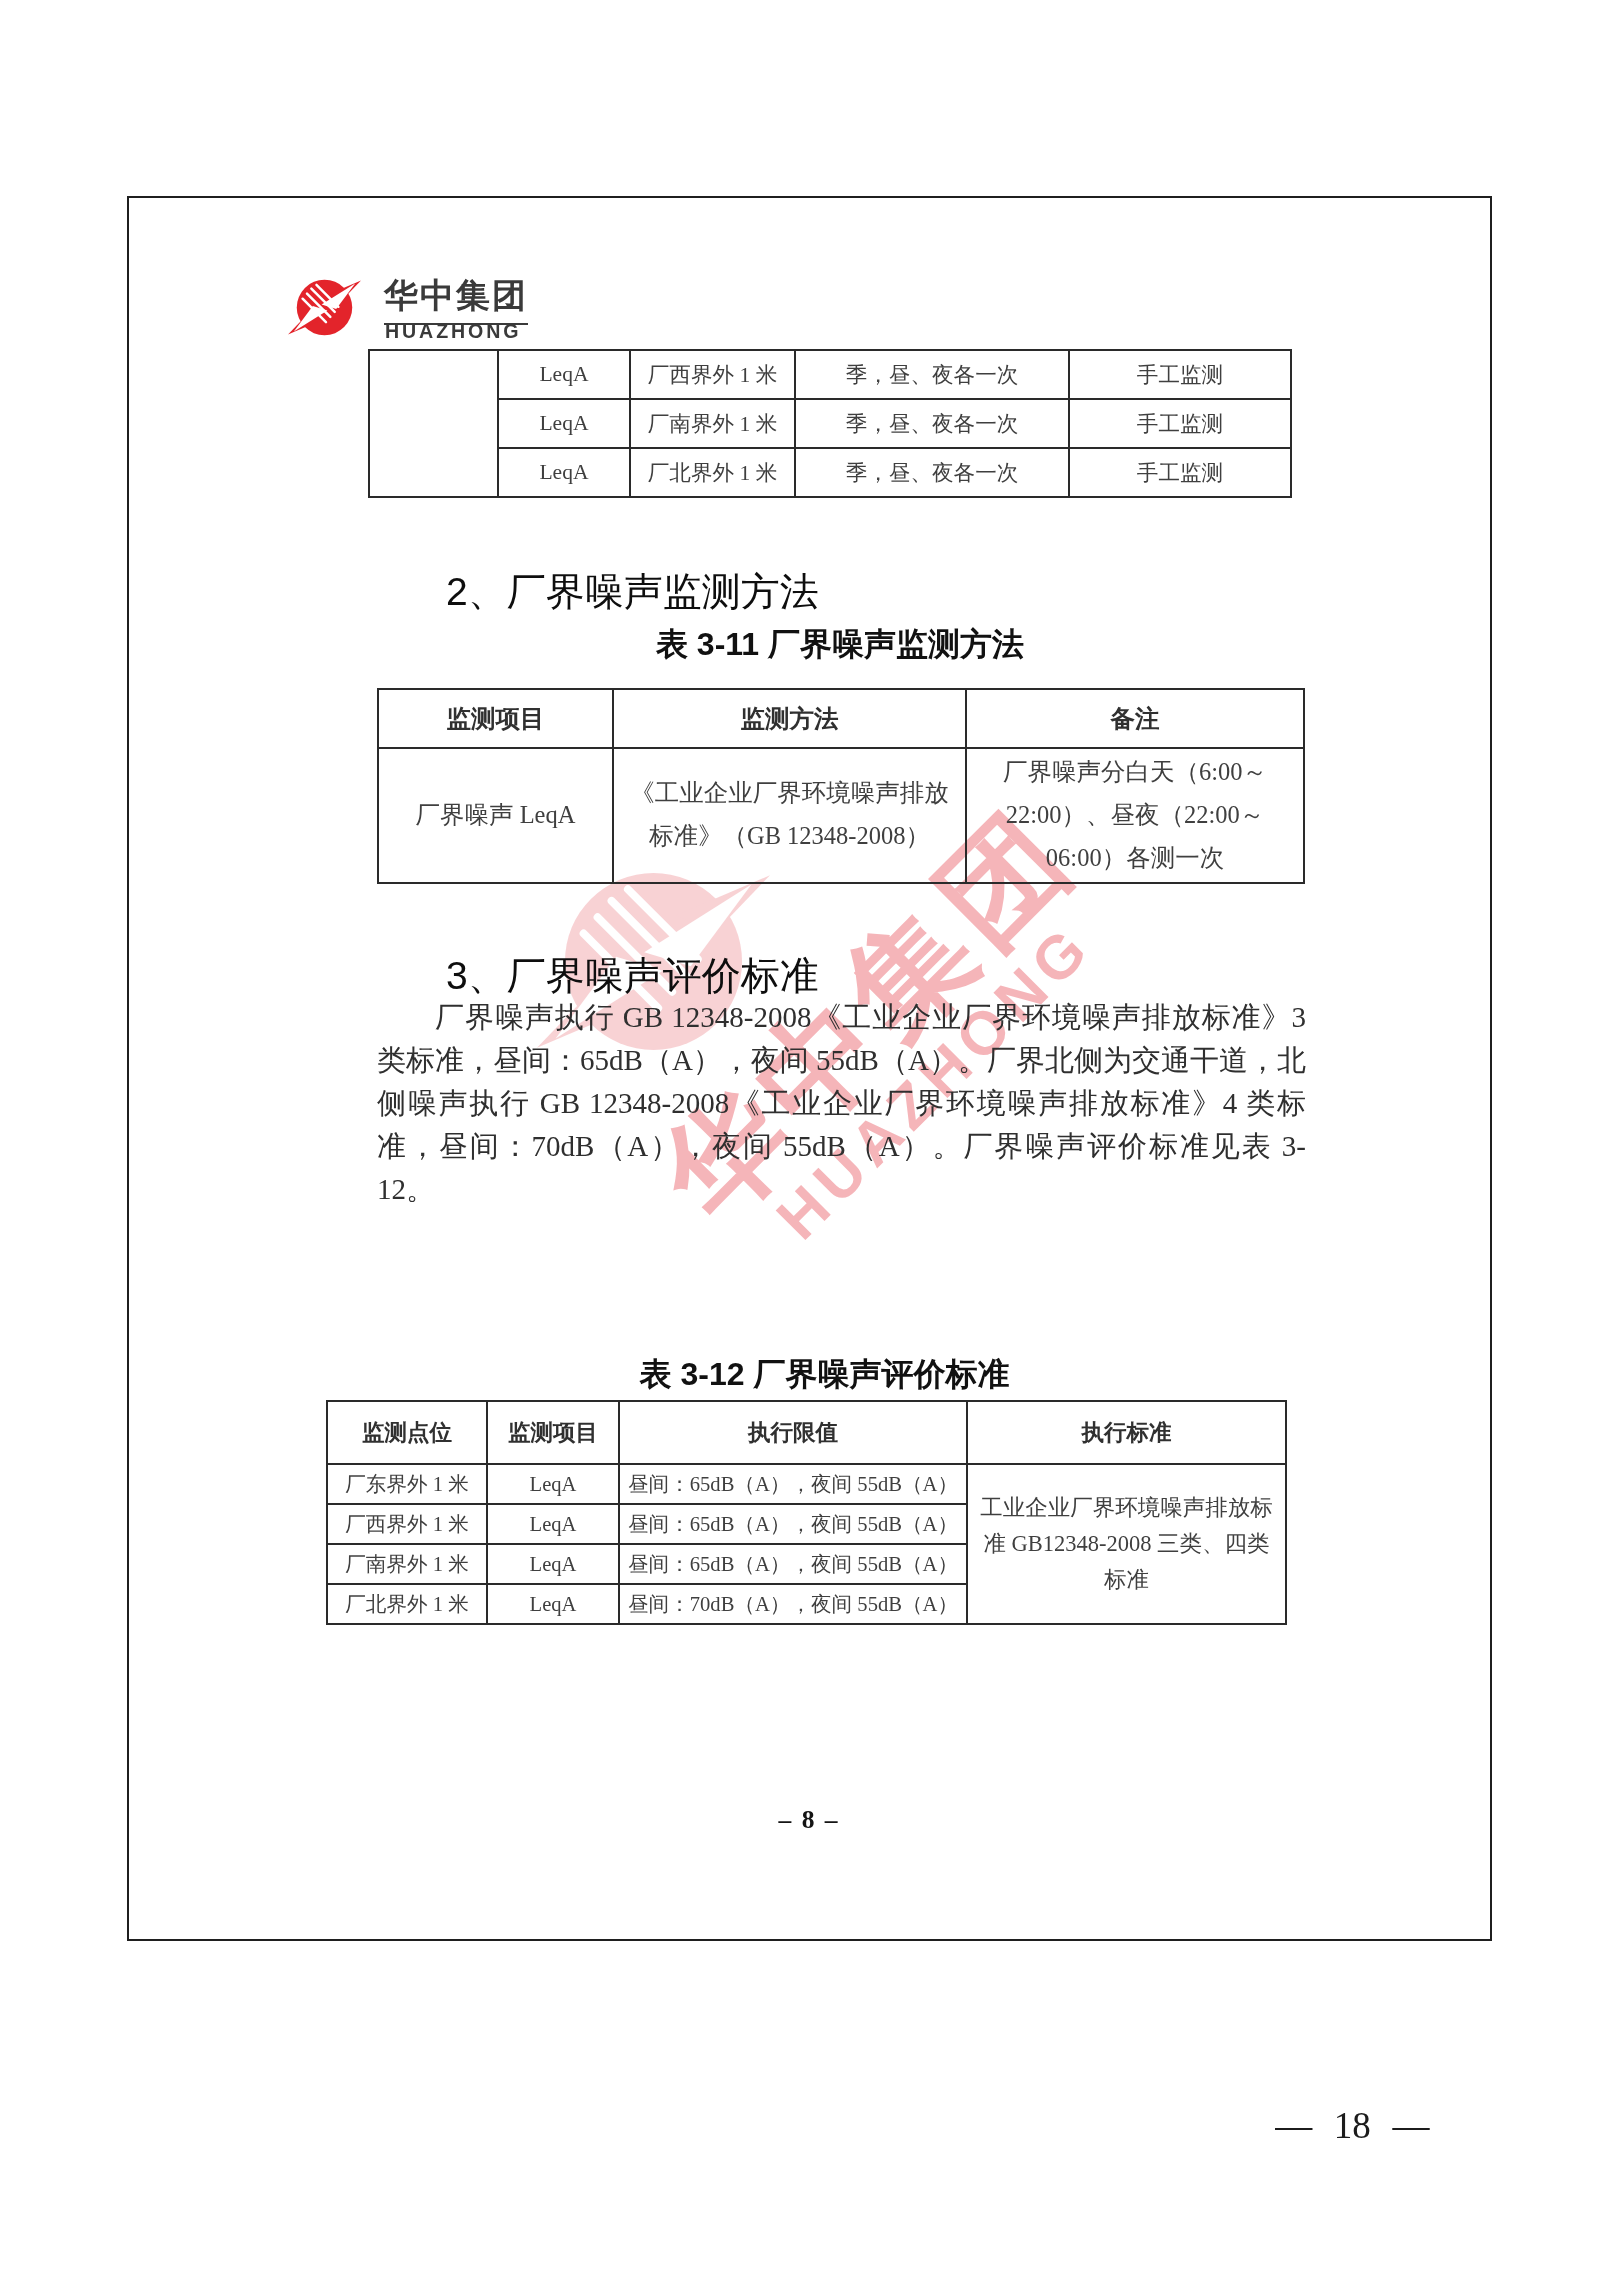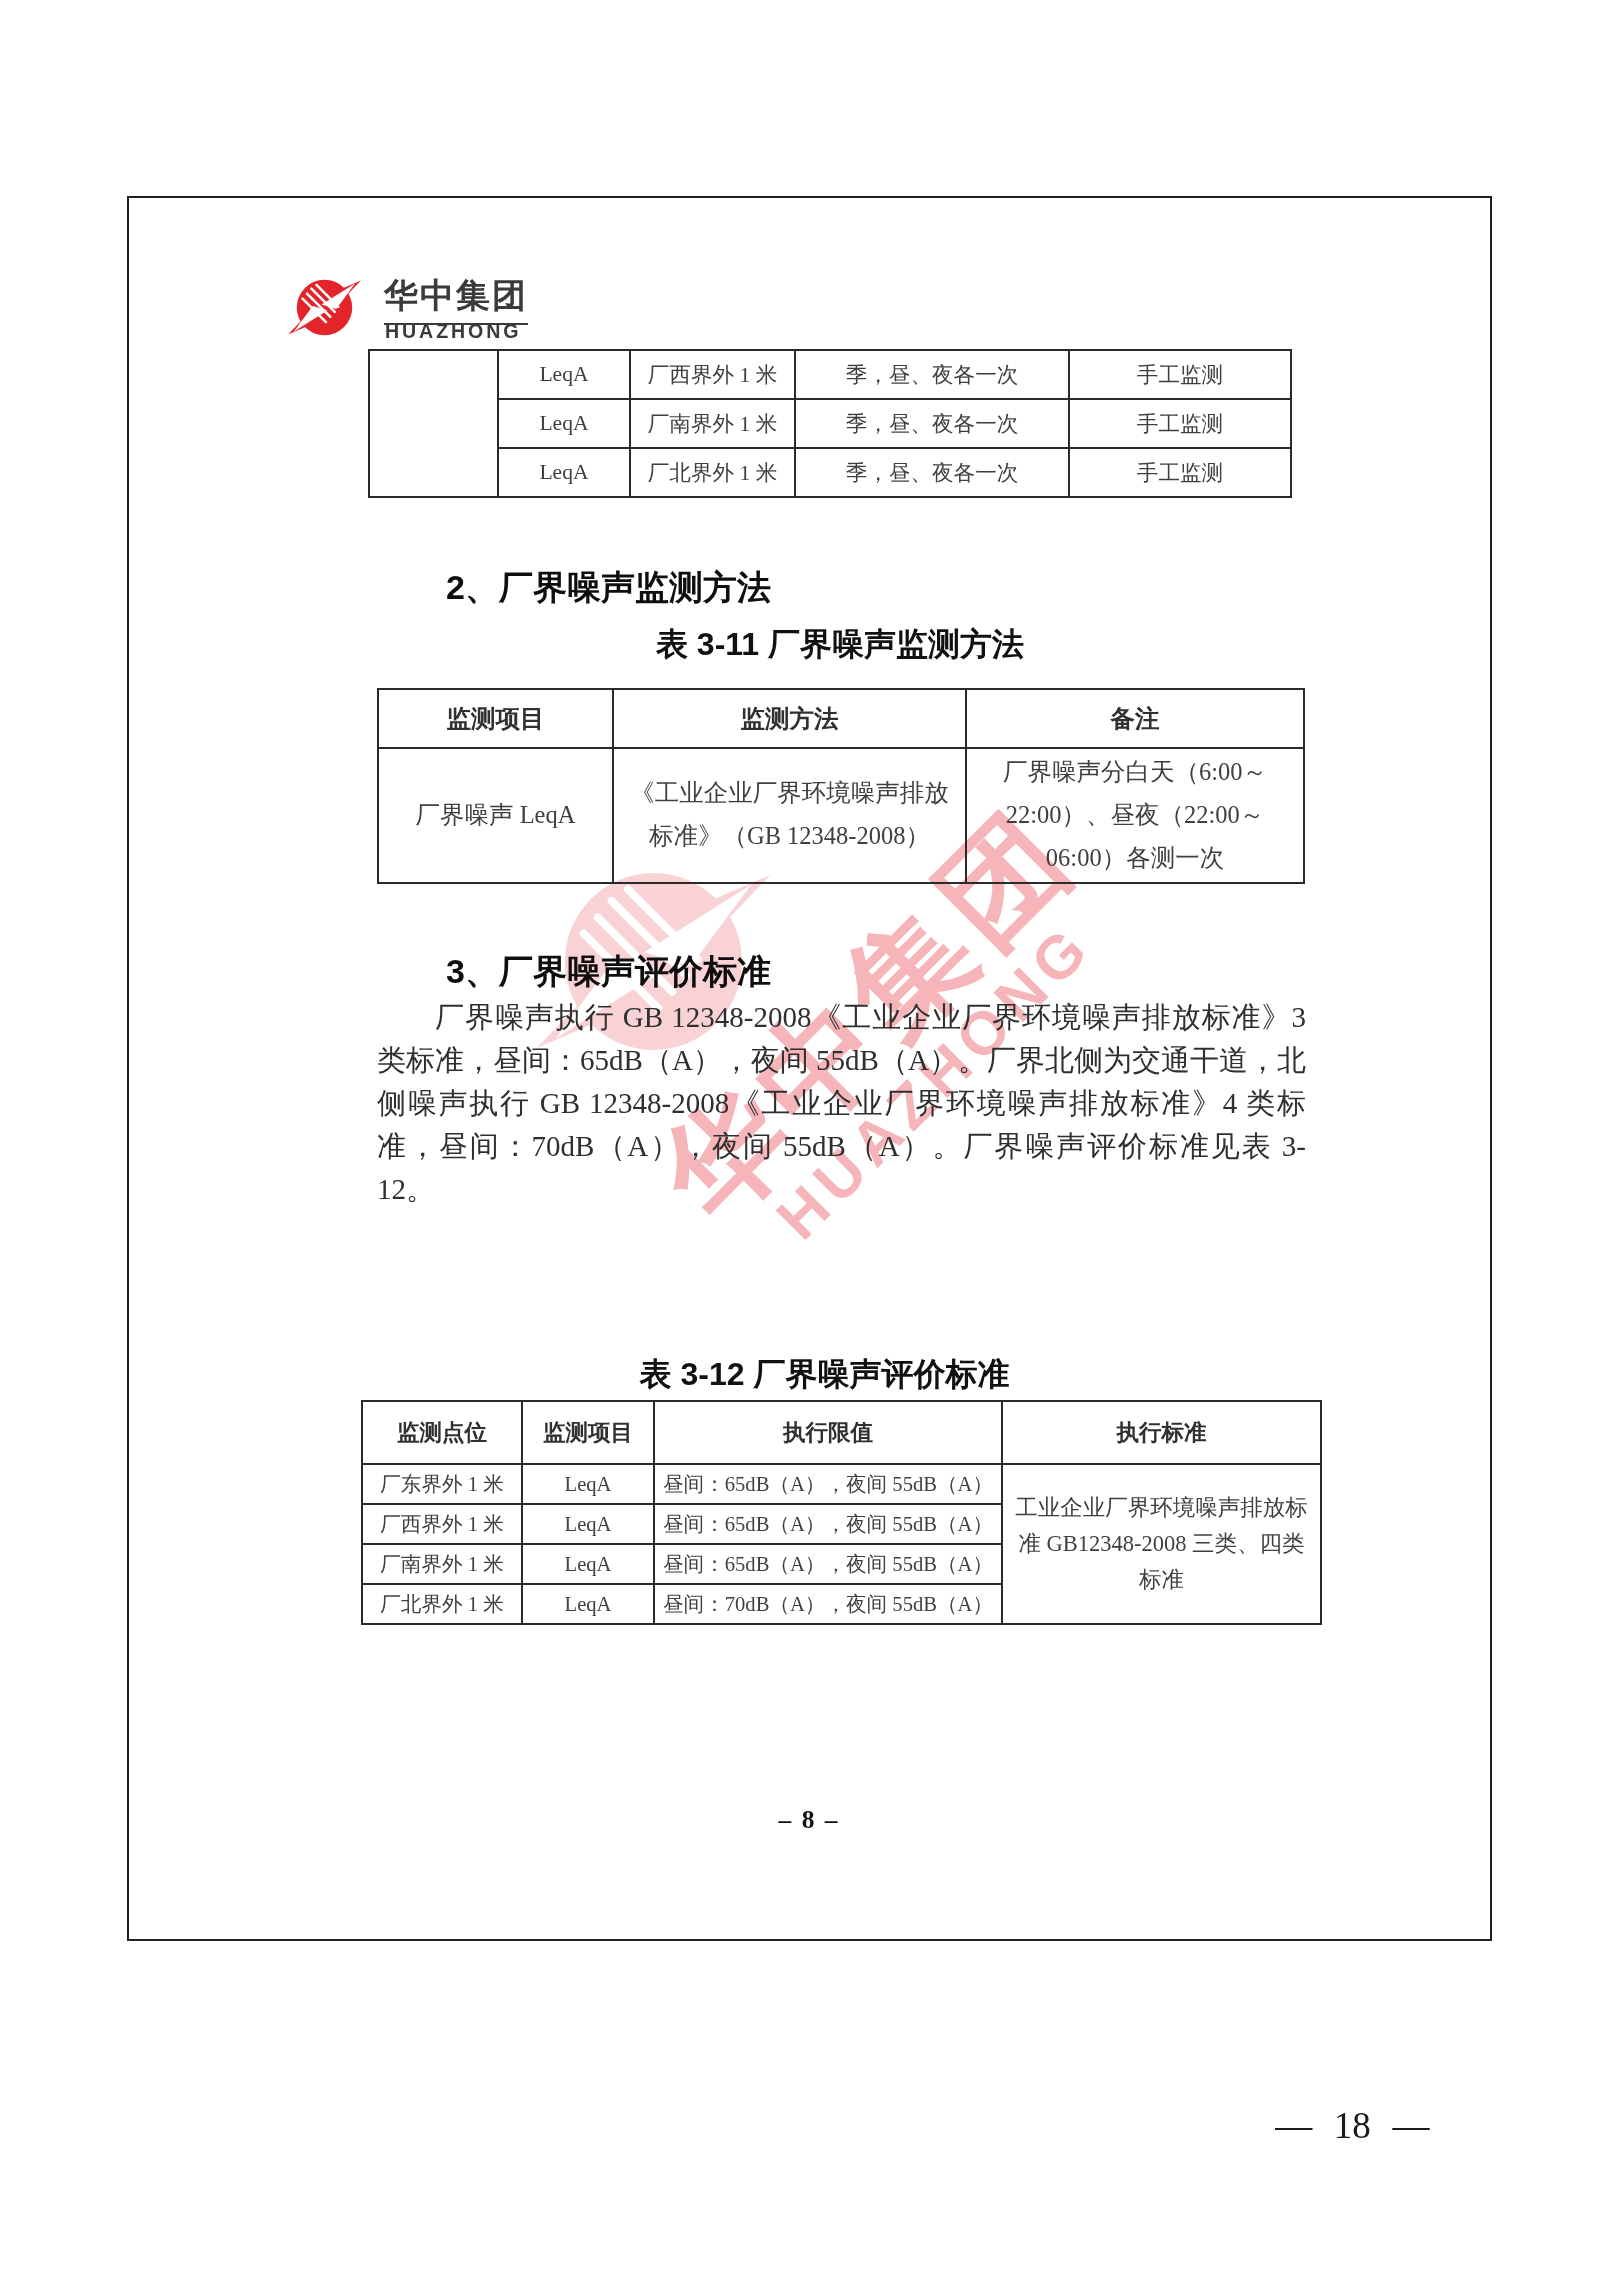--- a/index.html
+++ b/index.html
@@ -56,29 +56,29 @@
   .tbl-outer{border:2.9px solid #161616;}
   th{font-weight:bold;color:#303030;}
 
   .top-table{left:368px;top:349px;}
   .top-table td{font-size:21.6px;height:49px;}
 
   .t11{left:377px;top:688px;}
   .t11 th{font-size:24.5px;height:59px;}
   .t11 td{font-size:24.5px;height:133px;line-height:1.75;}
 
-  .t12{left:361px;top:1400px;padding-left:16px;}
+  .t12{left:326px;top:1400px;padding-left:16px;}
   .t12 th{font-size:22.5px;height:63px;}
   .t12 td{font-size:20.6px;height:40px;}
   .t12 td.std{font-size:22.5px;line-height:1.6;}
 
   
   .h-sec{
     font-family:"Liberation Sans","DejaVu Sans",sans-serif;
-    font-weight:bold;color:#0e0e0e;font-size:34px;white-space:nowrap;
+    font-weight:normal;color:#0e0e0e;font-size:39px;white-space:nowrap;
   }
   .h2-pos{left:446px;top:565px;}
   .h3-pos{left:446px;top:949px;}
   .caption{
     font-family:"Liberation Sans","DejaVu Sans",sans-serif;
     font-weight:bold;color:#111;font-size:32px;text-align:center;white-space:nowrap;
   }
   .cap11{left:377px;top:623px;width:926px;}
   .cap12{left:345px;top:1353px;width:959px;}
 

